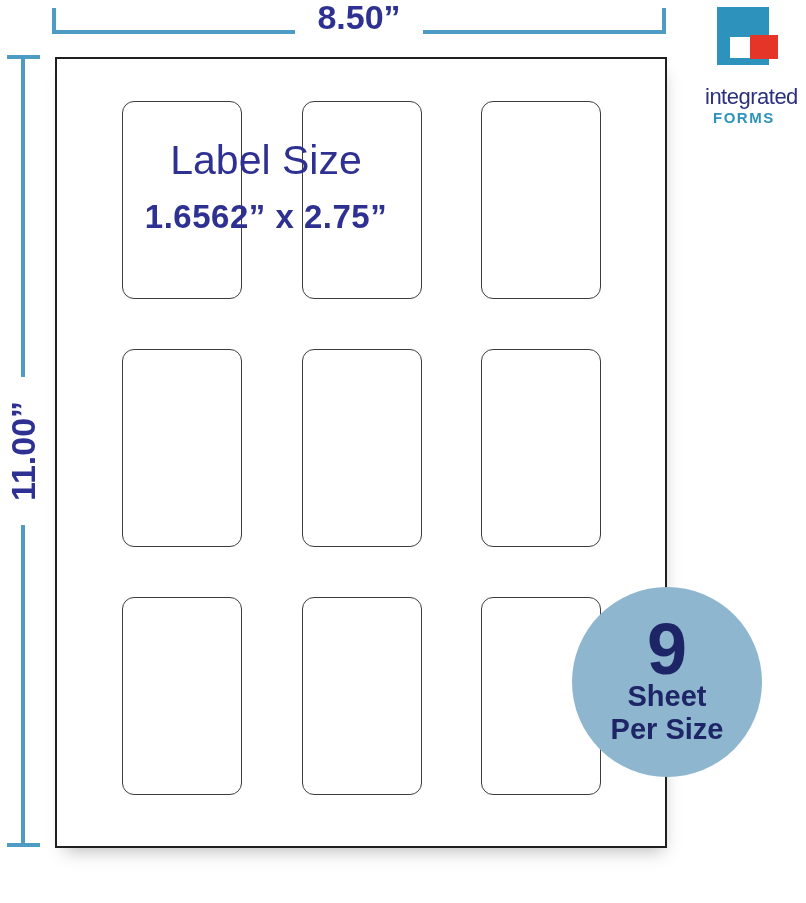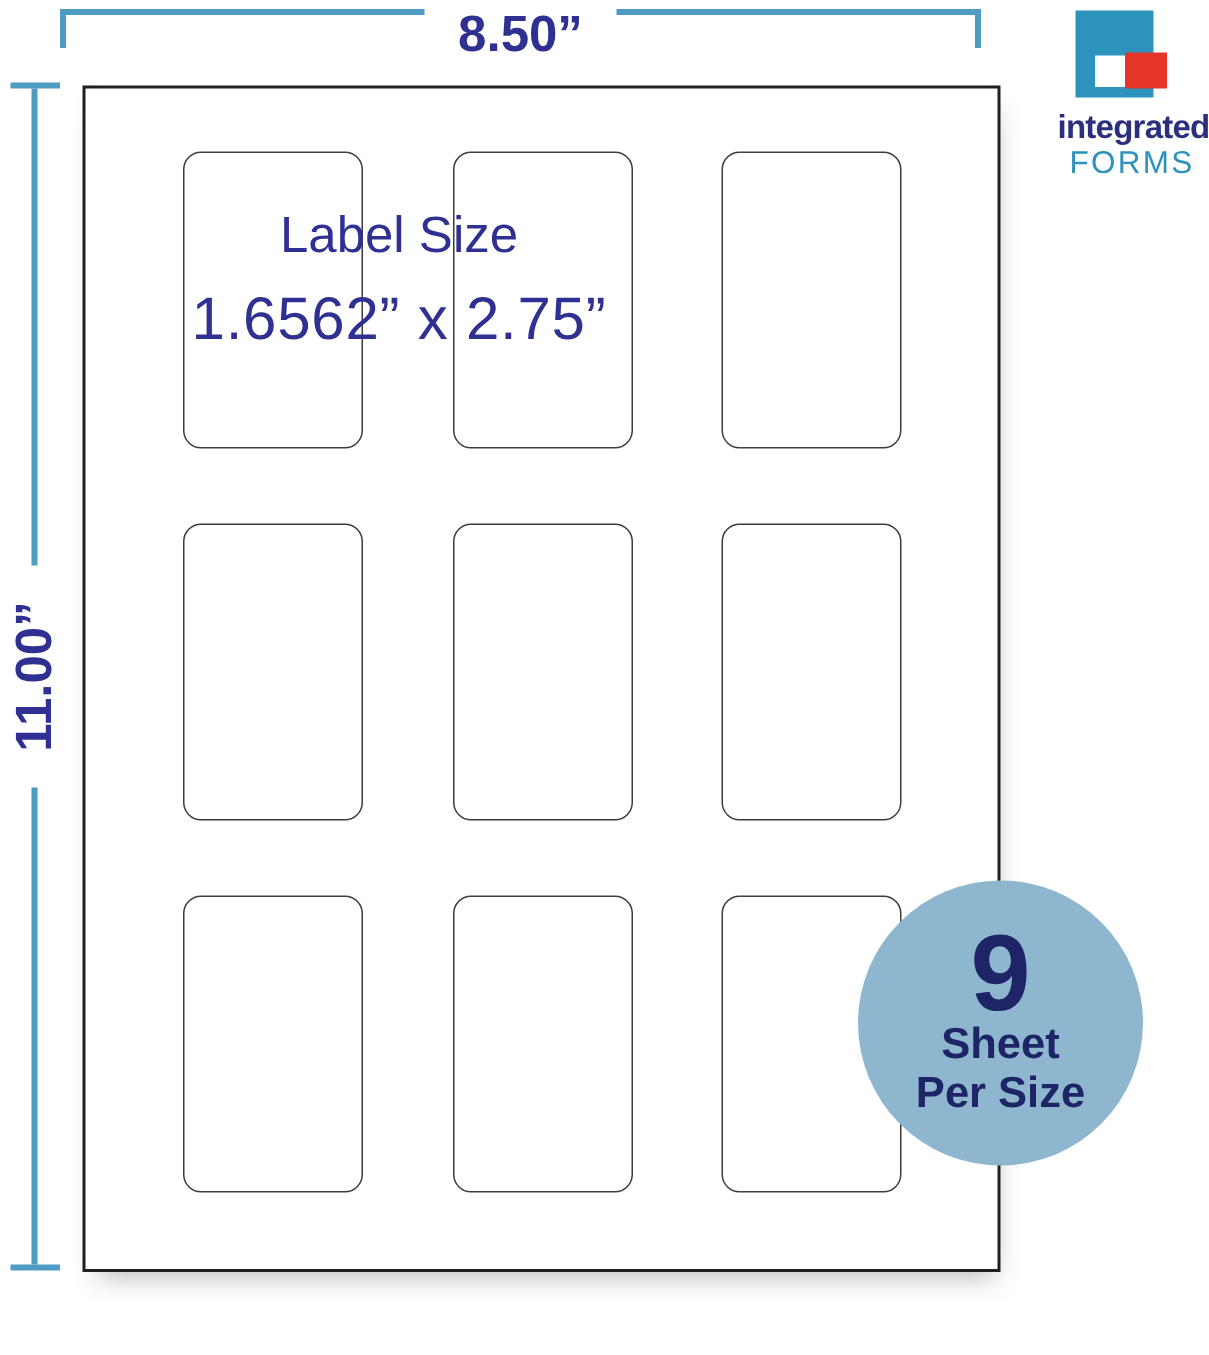--- a/index.html
+++ b/index.html
@@ -18,58 +18,58 @@
   .canvas{position:relative;width:806px;height:903px;background:#fff;overflow:hidden;}
 
   
   .sheet{position:absolute;left:55px;top:57px;width:612px;height:791px;background:#fff;
          border:2px solid var(--sheet-border);
          box-shadow:3px 10px 16px -7px rgba(60,60,60,0.35);}
   .label-cell{position:absolute;width:120px;height:198px;background:#fff;
          border:1px solid var(--label-border);border-radius:12px;}
 
   
-  .dim-top{position:absolute;left:40px;top:6px;width:614px;height:28px;
-           display:flex;align-items:flex-start;}
+  .dim-top{position:absolute;left:52px;top:6px;width:614px;height:28px;
+           display:flex;align-items:flex-end;}
   .tick-v{width:4px;height:26px;background:var(--dimension-line);flex:0 0 auto;}
   .hline{flex:1;height:4px;background:var(--dimension-line);}
   .dim-text{font-size:34px;font-weight:bold;color:var(--dimension-text);
             line-height:1;margin:0 22px;white-space:nowrap;}
 
   
   .dim-left{position:absolute;left:6px;top:55px;width:34px;height:792px;
             display:flex;flex-direction:column;align-items:center;}
   .tick-h{height:4px;width:33px;background:var(--dimension-line);flex:0 0 auto;}
   .vline{flex:1;width:4px;background:var(--dimension-line);}
   .vslot{flex:0 0 148px;width:34px;position:relative;}
   .vslot .dim-text{position:absolute;left:50%;top:50%;margin:0;
                    transform:translate(-50%,-50%) rotate(-90deg);}
 
   
   .size-info{position:absolute;left:91px;top:140px;width:350px;text-align:center;
              color:var(--dimension-text);pointer-events:none;}
-  .size-title{font-size:34px;font-weight:500;line-height:1;}
-  .size-value{font-size:40px;font-weight:normal;line-height:1;margin-top:19px;letter-spacing:0.5px;}
+  .size-title{font-size:41px;font-weight:500;line-height:1;}
+  .size-value{font-size:33px;font-weight:bold;line-height:1;margin-top:19px;letter-spacing:0.5px;}
 
   
   .badge{position:absolute;left:572px;top:587px;width:190px;height:190px;border-radius:50%;
          background:var(--badge-fill);color:var(--badge-text);
          display:flex;flex-direction:column;align-items:center;justify-content:center;
          text-align:center;}
   .badge-count{font-size:72px;font-weight:bold;line-height:0.86;}
   .badge-line{font-size:29px;font-weight:bold;line-height:1.12;}
 
   
   .logo{position:absolute;left:705px;top:7px;width:101px;}
   .logo-mark{position:relative;margin-left:12px;width:52px;height:58px;background:var(--logo-teal);}
   .logo-white{position:absolute;left:13px;top:30px;width:20px;height:21px;background:#fff;}
   .logo-red{position:absolute;left:33px;top:28px;width:28px;height:24px;background:var(--logo-red);}
-  .logo-name{margin-top:9px;font-size:22px;font-weight:bold;color:var(--logo-name-navy);
+  .logo-name{margin-top:21px;font-size:22px;font-weight:normal;color:var(--logo-name-navy);
              letter-spacing:-0.5px;line-height:1;}
-  .logo-forms{margin-top:2px;margin-left:8px;font-size:21px;font-weight:normal;
+  .logo-forms{margin-top:2px;margin-left:8px;font-size:15px;font-weight:bold;
               color:var(--logo-teal);letter-spacing:1.5px;line-height:1;}
 </style>
 </head>
 <body>
 
 <div class="canvas">
 
   <div class="dim-top">
     <div class="tick-v"></div>
     <div class="hline"></div>

